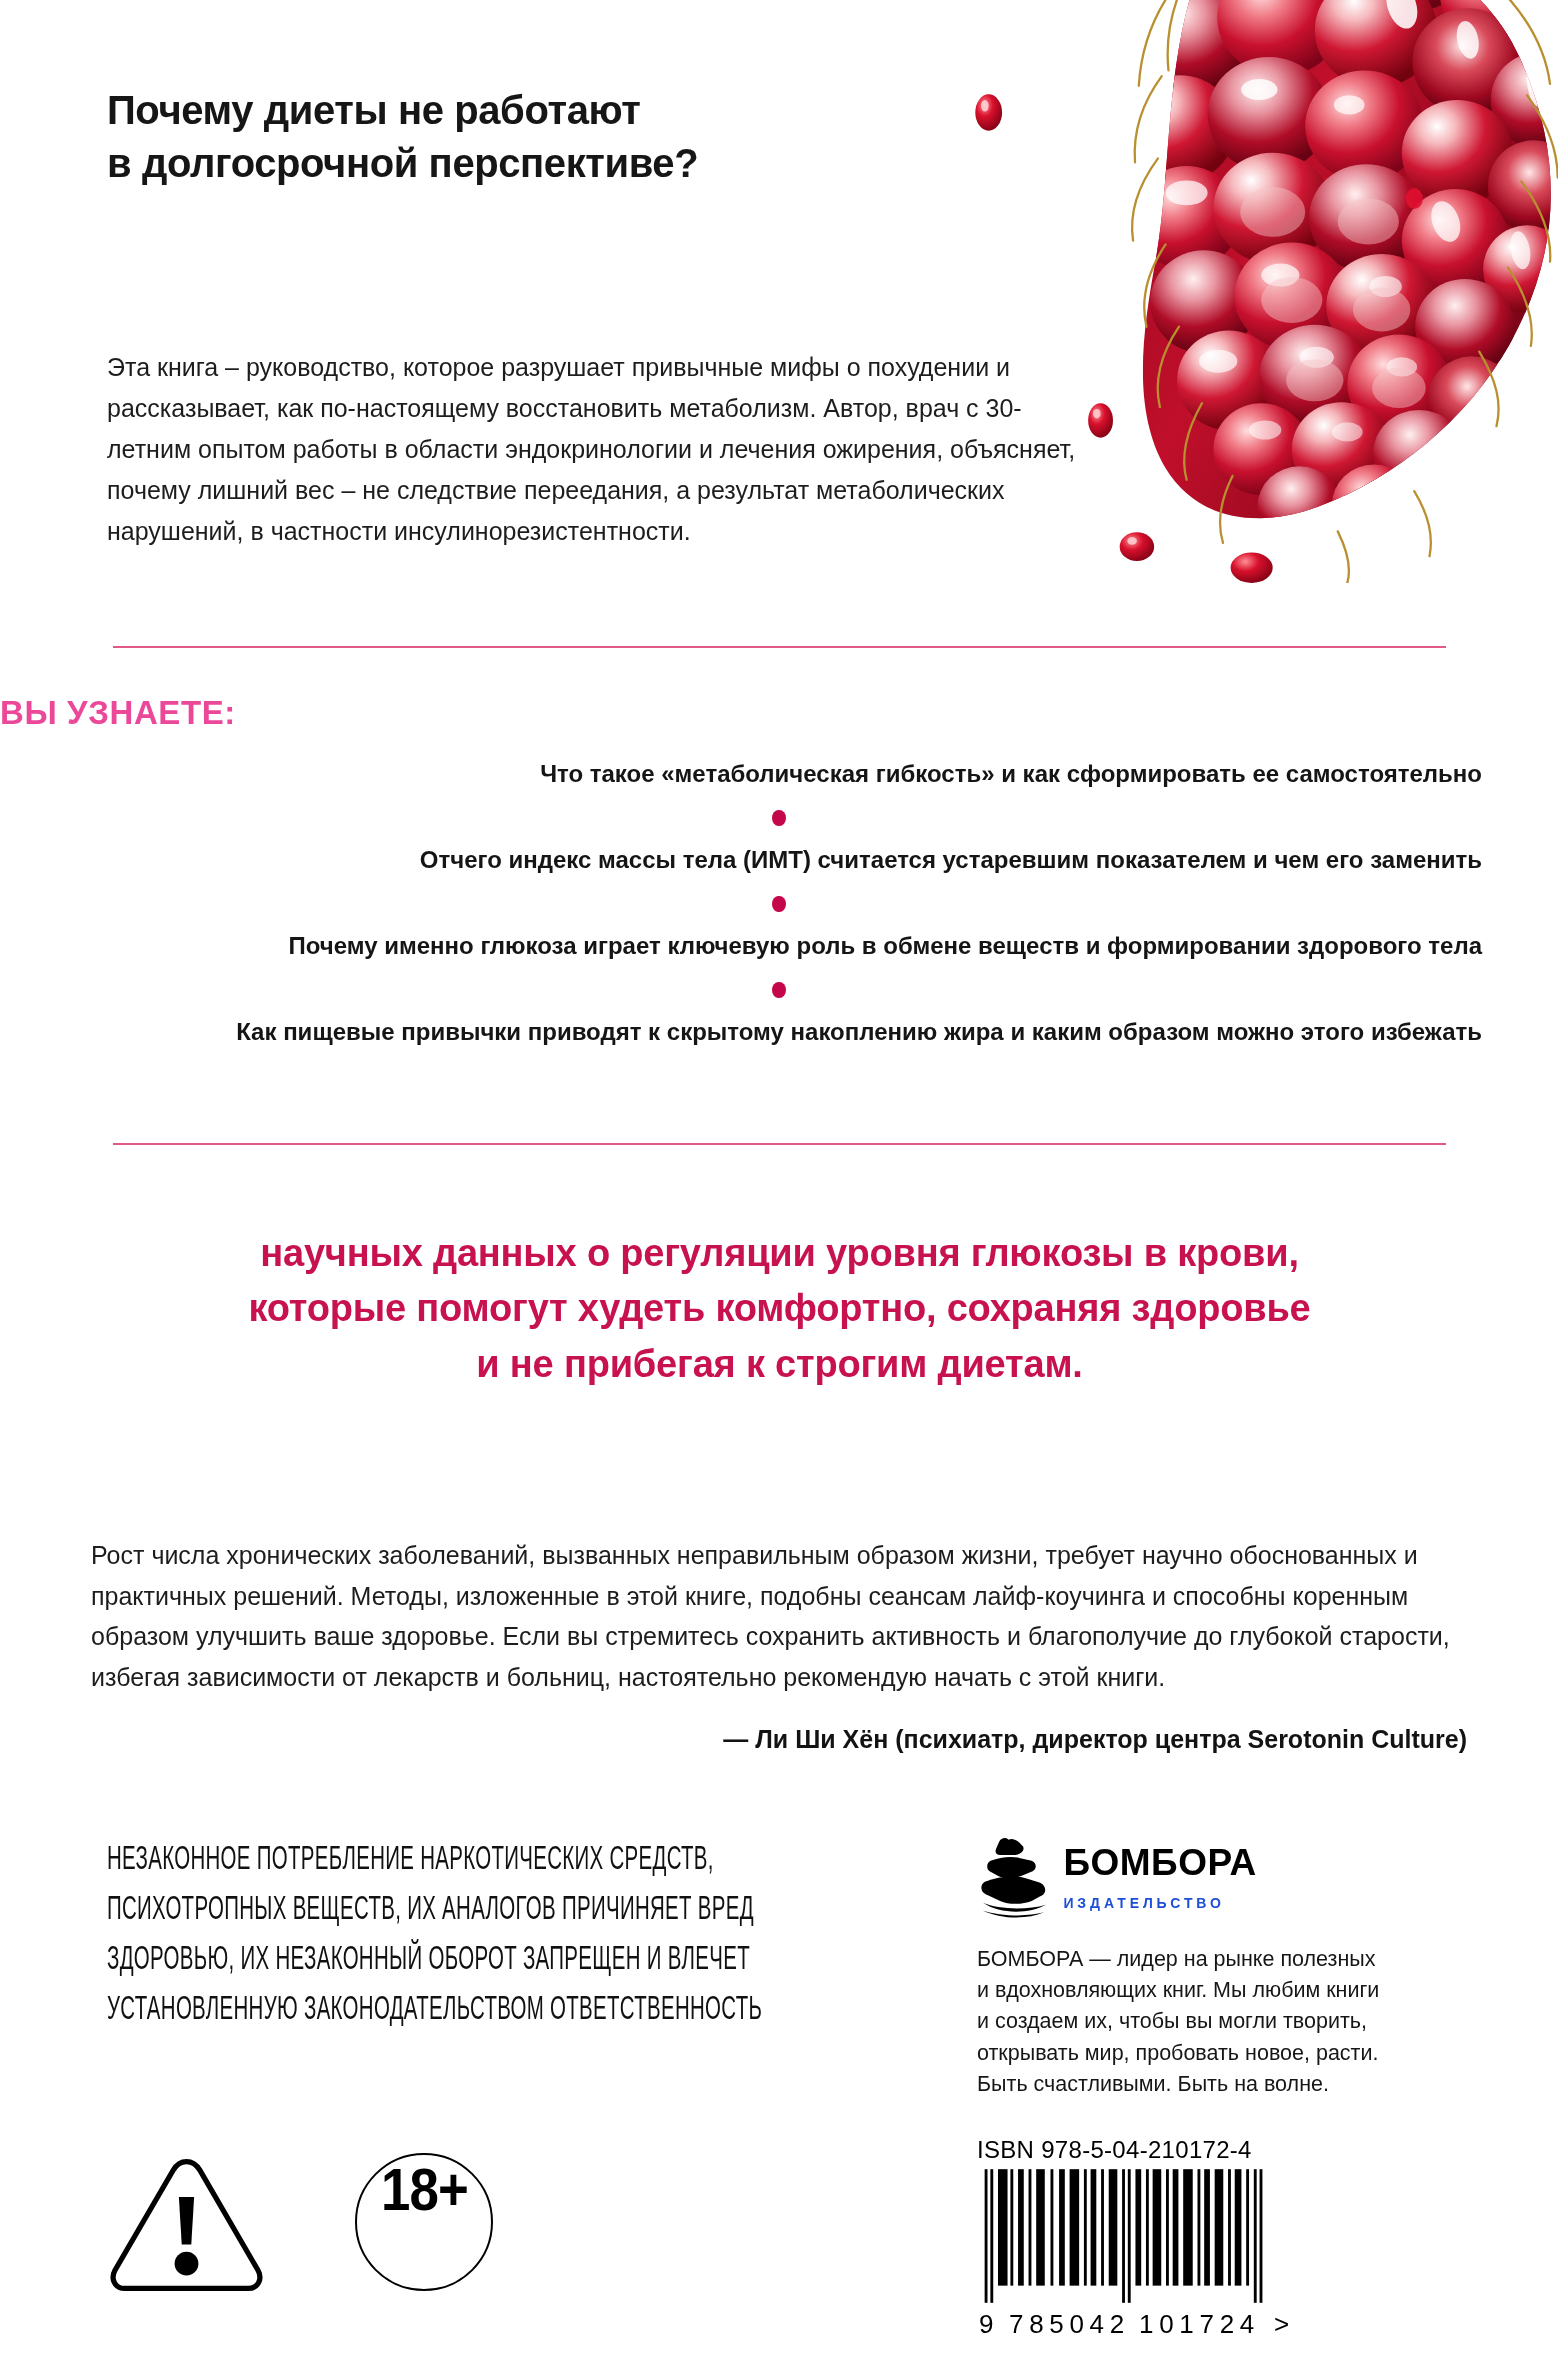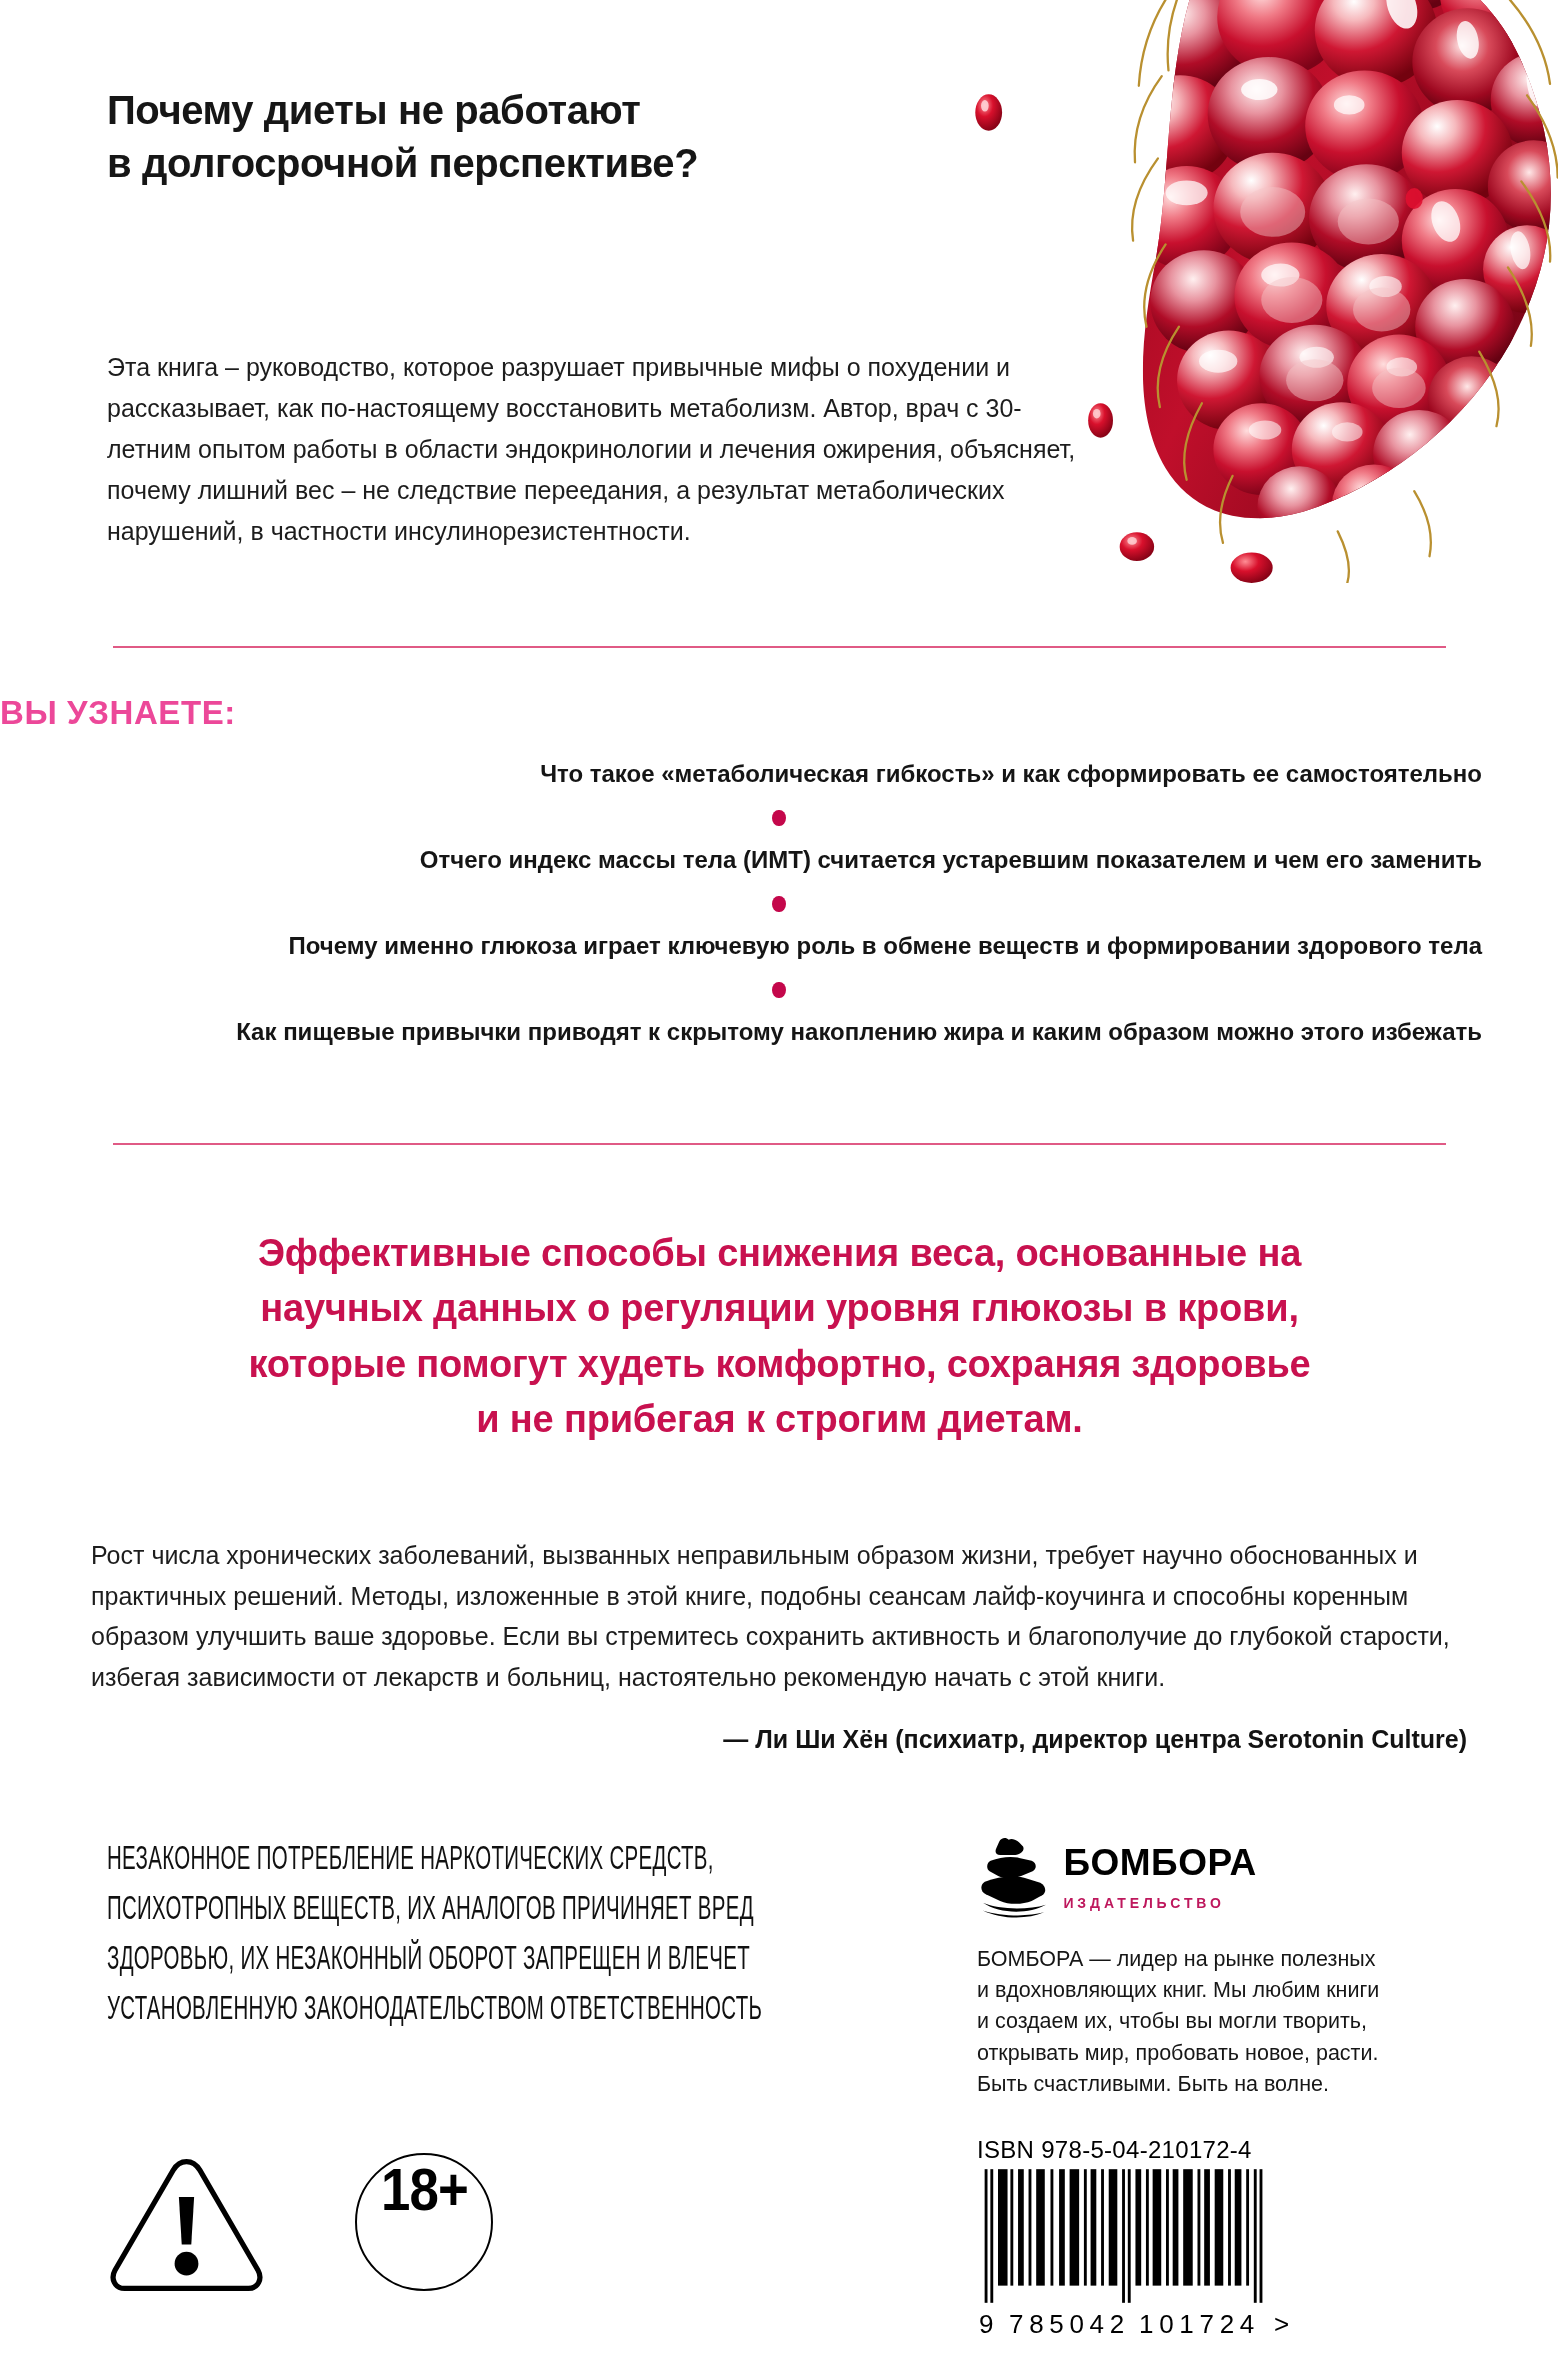--- a/index.html
+++ b/index.html
@@ -178,21 +178,21 @@
   .pub-name {
     font-size: 37px;
     font-weight: 800;
     letter-spacing: 0.5px;
     color: #000;
   }
   .pub-sub {
     font-size: 14px;
     font-weight: 700;
     letter-spacing: 3.9px;
-    color: #be185d;
+    color: #1d4ed8;
     margin-top: 15px;
   }
   .pub-desc {
     margin-top: 21px;
     font-size: 21.5px;
     line-height: 1.45;
     color: #161616;
     font-stretch: semi-condensed;
   }
   .pub-desc div { white-space: nowrap; }
@@ -424,21 +424,20 @@
     <div class="learn-item">Отчего индекс массы тела (ИМТ) считается устаревшим показателем и чем его заменить</div>
     <div class="dot-sep"></div>
     <div class="learn-item">Почему именно глюкоза играет ключевую роль в обмене веществ и формировании здорового тела</div>
     <div class="dot-sep"></div>
     <div class="learn-item">Как пищевые привычки приводят к скрытому накоплению жира и каким образом можно этого избежать</div>
   </div>
 
   <div class="rule bottom"></div>
 
   <div class="pink-block">
-    <div>Эффективные способы снижения веса, основанные на</div>
     <div>научных данных о регуляции уровня глюкозы в крови,</div>
     <div>которые помогут худеть комфортно, сохраняя здоровье</div>
     <div>и не прибегая к строгим диетам.</div>
   </div>
 
   <p class="closing-par">Рост числа хронических заболеваний, вызванных неправильным образом жизни, требует научно обоснованных и практичных решений. Методы, изложенные в этой книге, подобны сеансам лайф-коучинга и способны коренным образом улучшить ваше здоровье. Если вы стремитесь сохранить активность и благополучие до глубокой старости, избегая зависимости от лекарств и больниц, настоятельно рекомендую начать с этой книги.</p>
   <div class="attribution">— Ли Ши Хён (психиатр, директор центра Serotonin Culture)</div>
 
   <div class="legal-warning">
     <div>НЕЗАКОННОЕ ПОТРЕБЛЕНИЕ НАРКОТИЧЕСКИХ СРЕДСТВ,</div>

